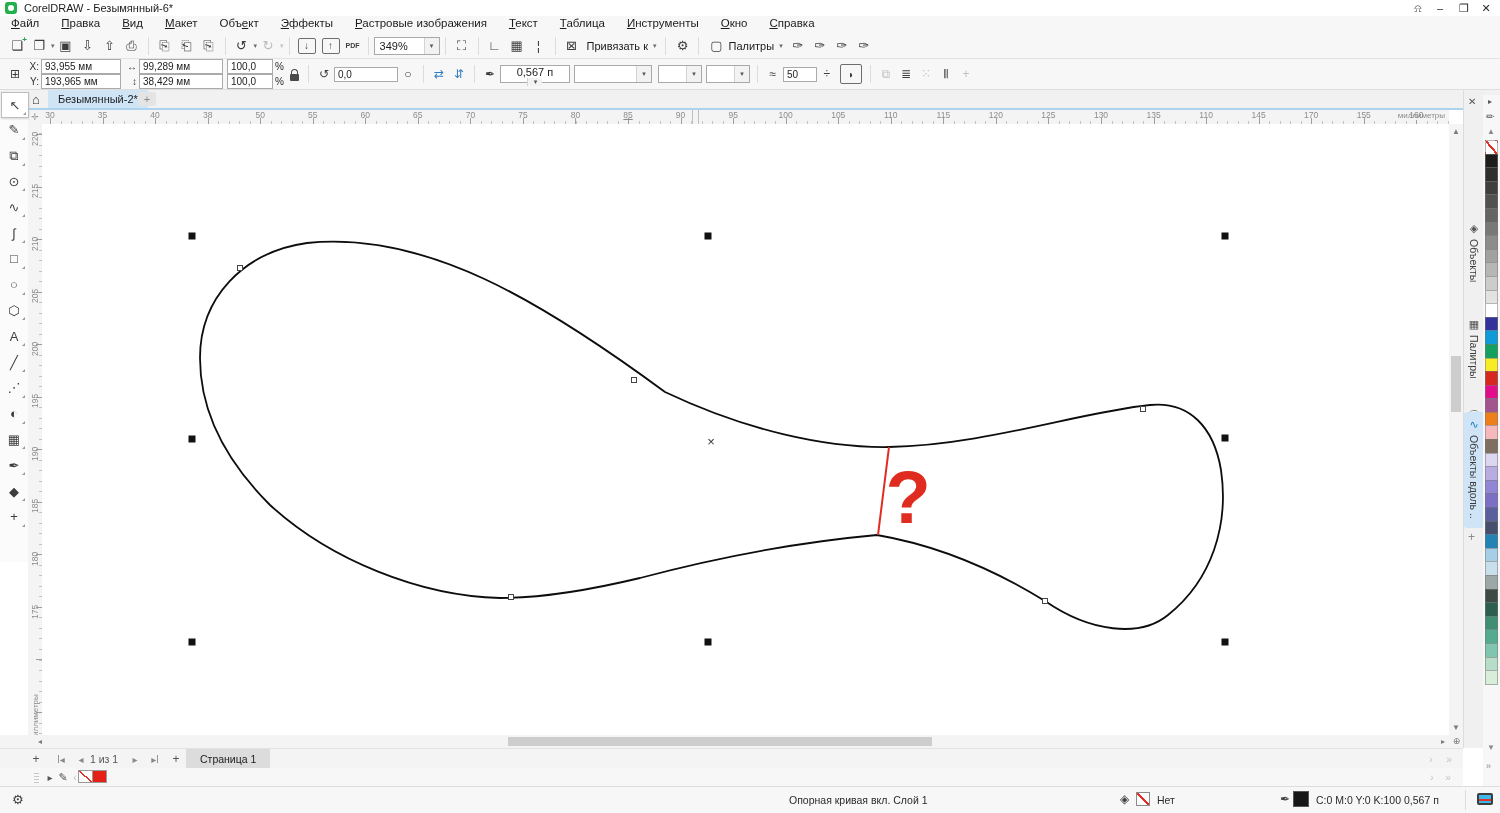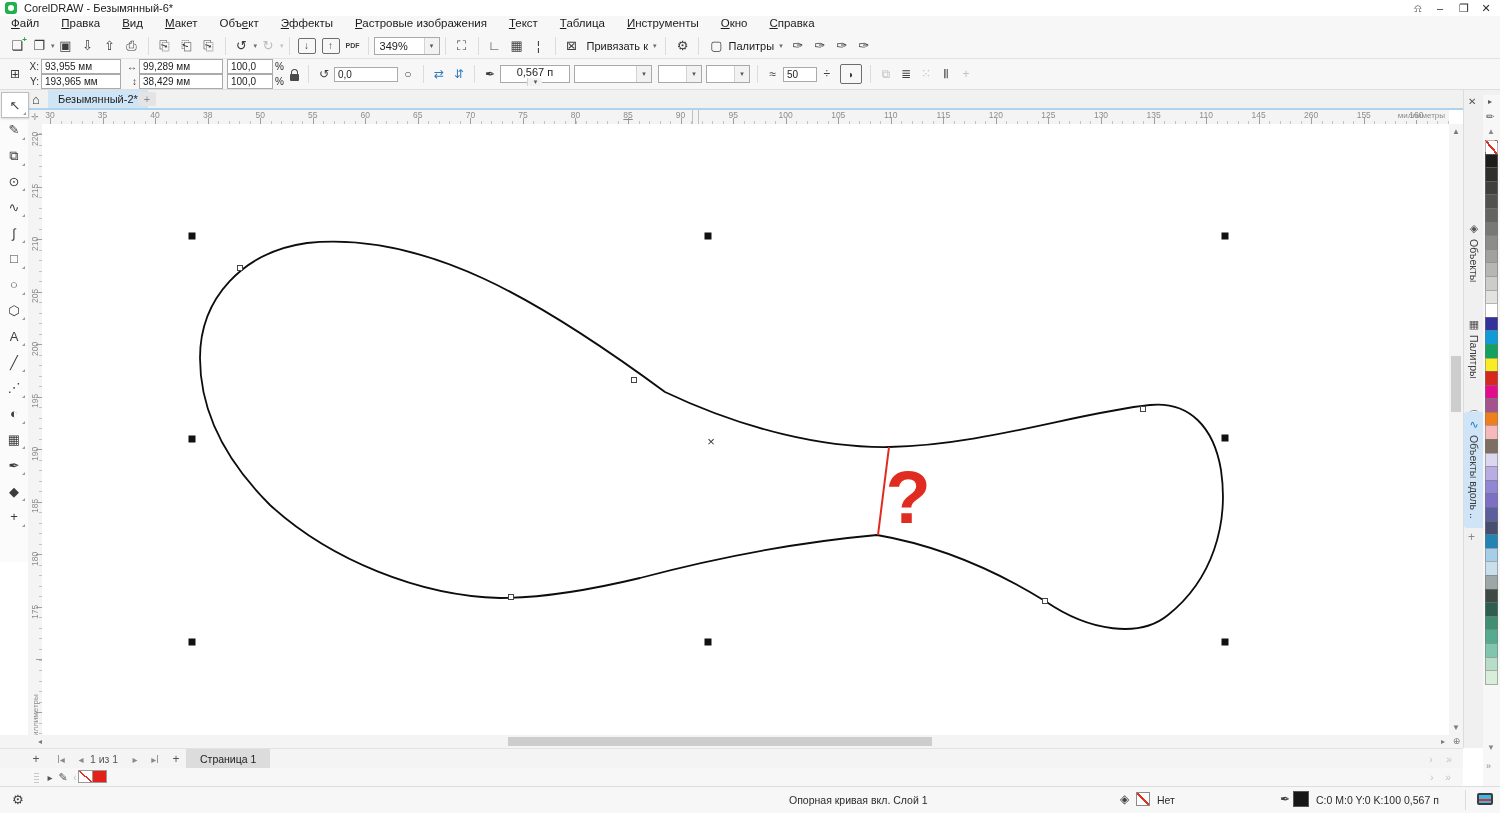--- a/index.html
+++ b/index.html
@@ -325,21 +325,21 @@
       <span class="hr-num" style="left: 743.7px;">100</span>
       <span class="hr-num" style="left: 796.25px;">105</span>
       <span class="hr-num" style="left: 848.8px;">110</span>
       <span class="hr-num" style="left: 901.35px;">115</span>
       <span class="hr-num" style="left: 953.9px;">120</span>
       <span class="hr-num" style="left: 1006.45px;">125</span>
       <span class="hr-num" style="left: 1059px;">130</span>
       <span class="hr-num" style="left: 1111.55px;">135</span>
       <span class="hr-num" style="left: 1164.1px;">110</span>
       <span class="hr-num" style="left: 1216.65px;">145</span>
-      <span class="hr-num" style="left: 1269.2px;">260</span>
+      <span class="hr-num" style="left: 1269.2px;">170</span>
       <span class="hr-num" style="left: 1321.75px;">155</span>
       <span class="hr-num" style="left: 1374.3px;">160</span>
     </div>
   <div id="vruler">
     <span id="vruler-unit">миллиметры</span>
   <span class="vr-num" style="top: 10.55px;">220</span>
       <span class="vr-num" style="top: 63.1px;">215</span>
       <span class="vr-num" style="top: 115.65px;">210</span>
       <span class="vr-num" style="top: 168.2px;">205</span>
       <span class="vr-num" style="top: 220.75px;">200</span>

